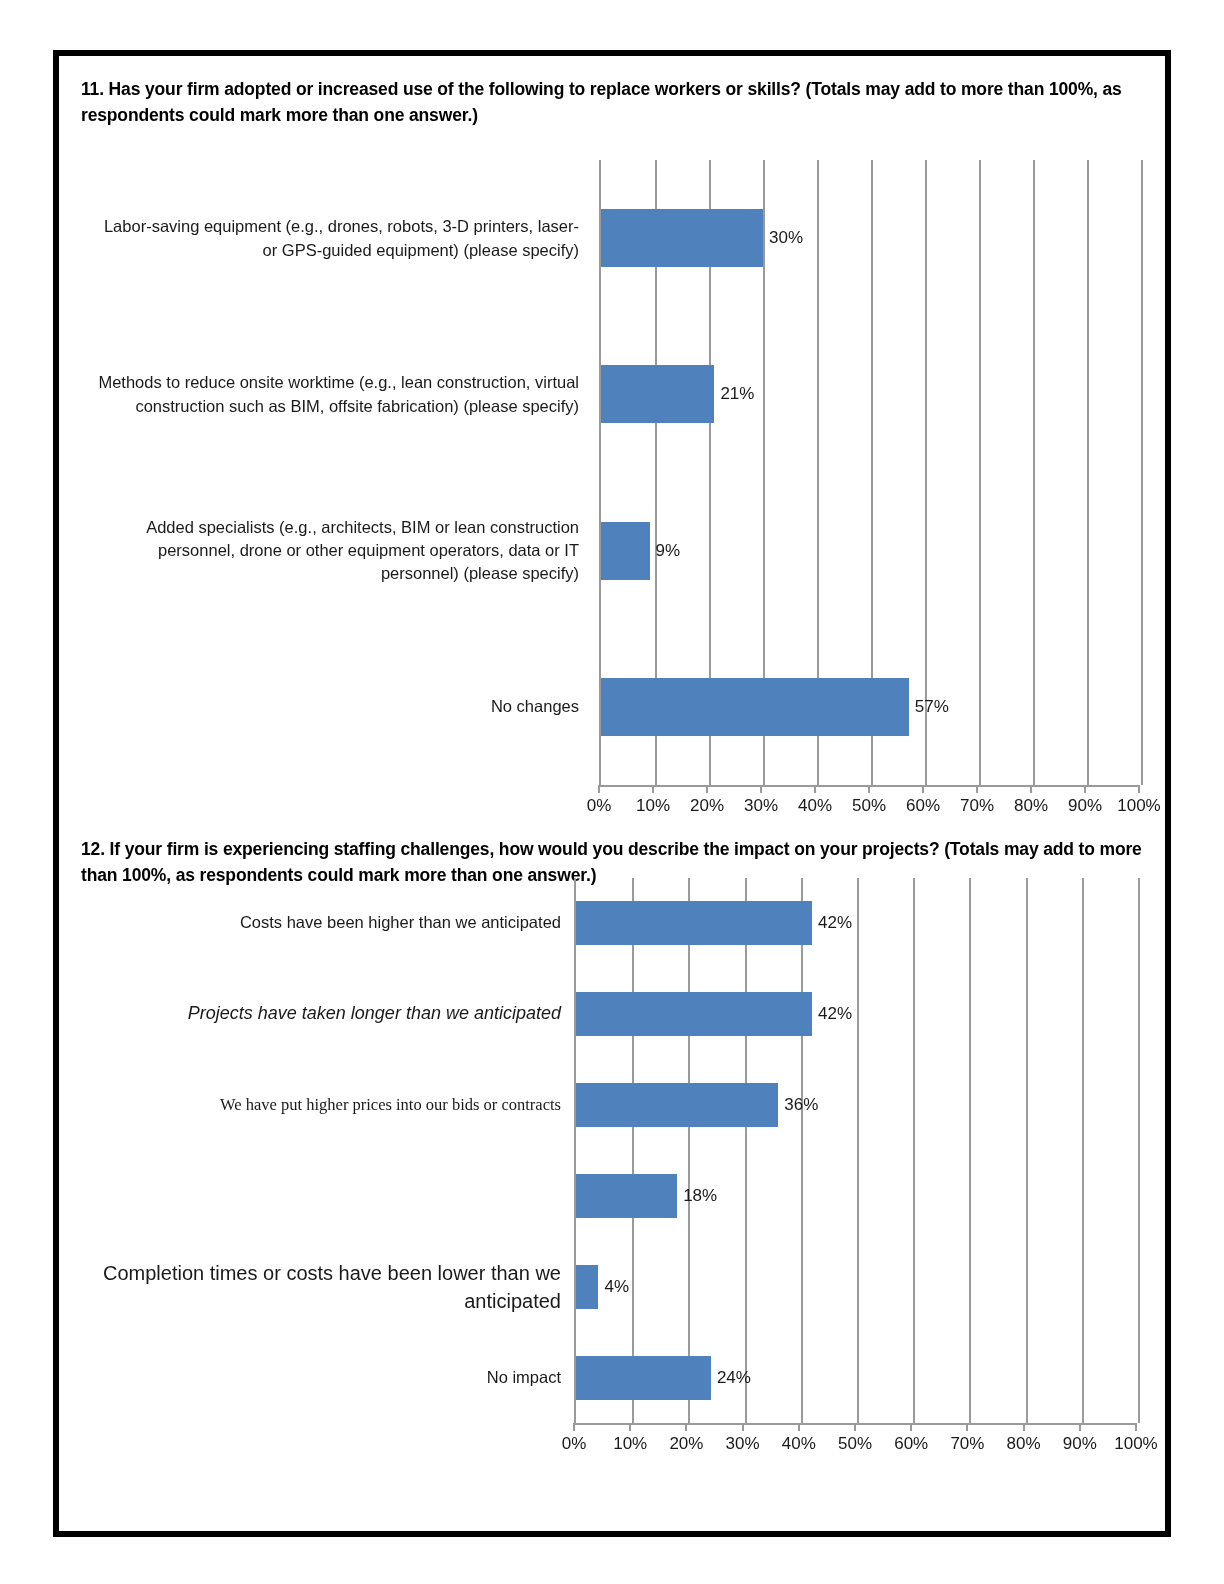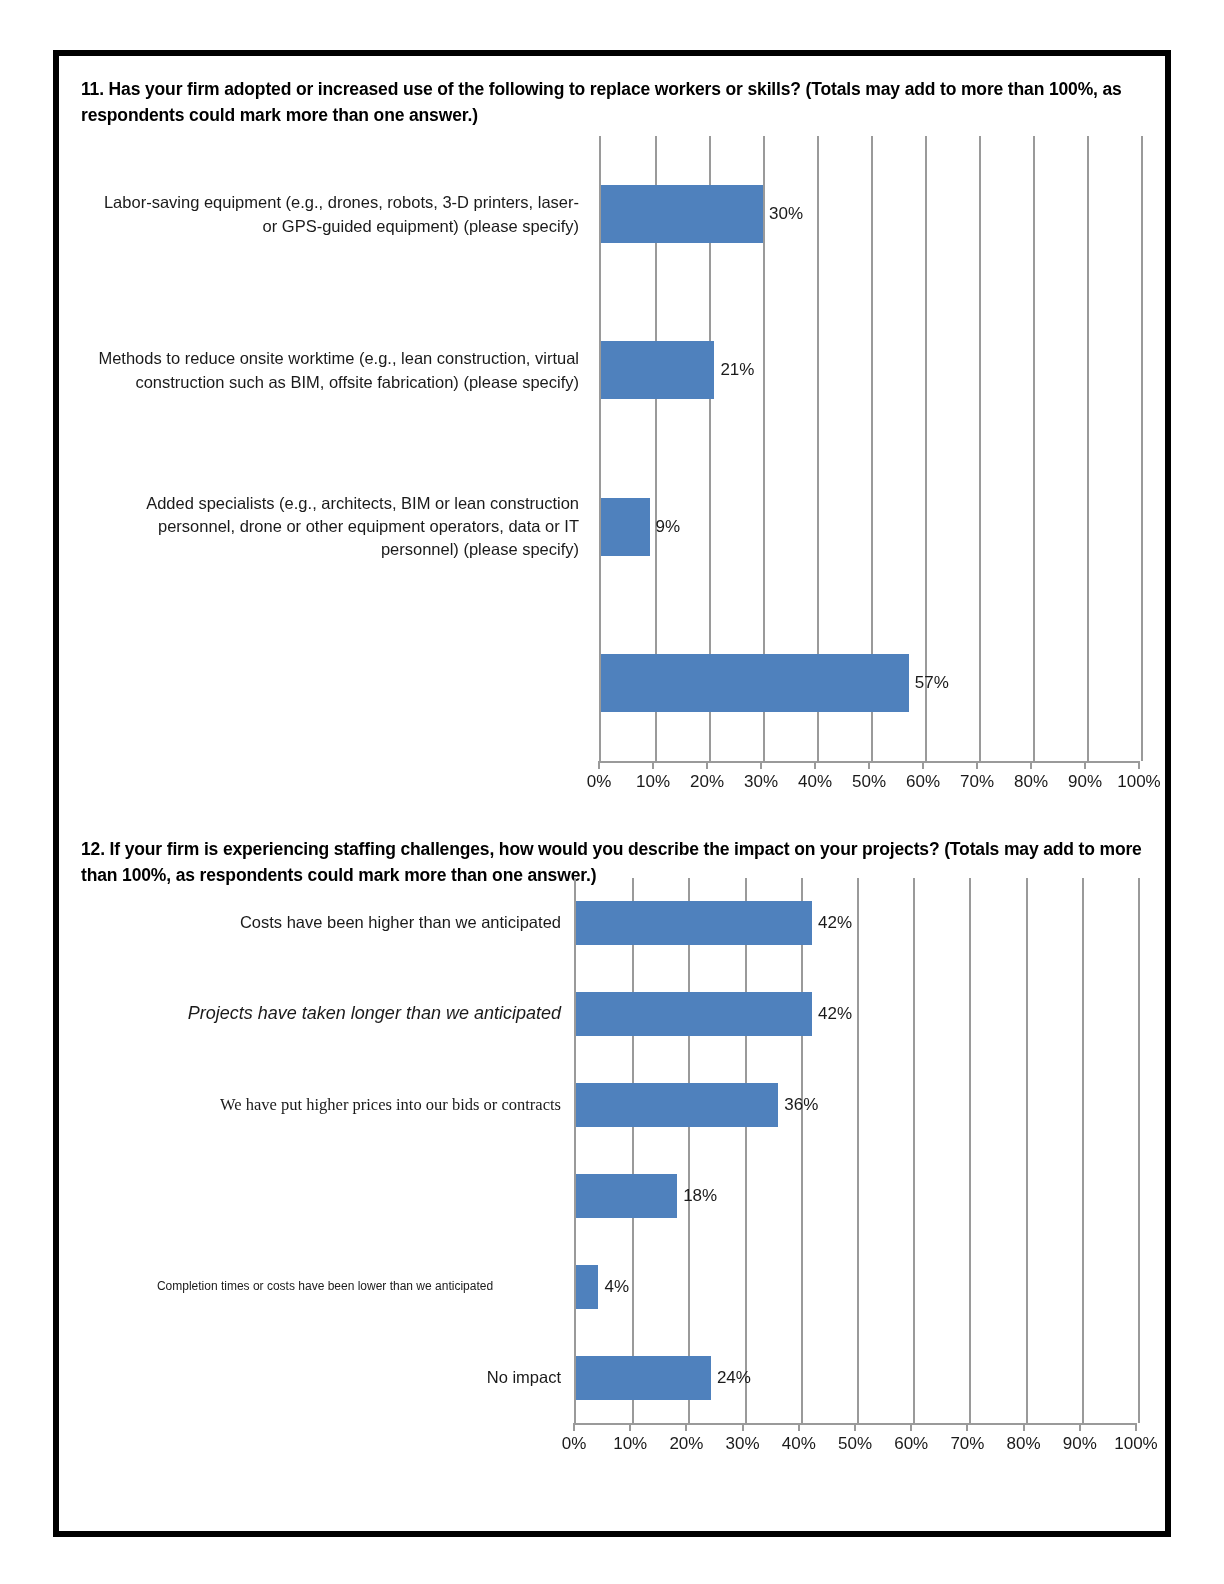--- a/index.html
+++ b/index.html
@@ -40,21 +40,21 @@
     letter-spacing: -0.15px;
     color: #000000;
   }
   #q11 { left: 22px; top: 20px; width: 1062px; }
   #q12 { left: 22px; top: 780px; width: 1066px; }
 
   
   .chart {
     position: absolute;
   }
-  #chart11 { left: 0px;  top: 80px;  width: 1106px; height: 650px; }
+  #chart11 { left: 0px;  top: 104px;  width: 1106px; height: 650px; }
   #chart12 { left: 0px;  top: 822px; width: 1188px; height: 600px; }
 
   .cat-labels {
     position: absolute;
     top: 0;
     height: 100%;
   }
   .cat-label {
     position: absolute;
     right: 0;
@@ -125,20 +125,21 @@
 <div class="page-frame">
   <div class="inner">
 
     <div class="question" id="q11">11. Has your firm adopted or increased use of the following to replace workers or skills? (Totals may add to more than 100%, as respondents could mark more than one answer.)</div>
 
     <div class="chart" id="chart11">
         <div class="cat-labels" style="left: 30px; width: 490px;">
           <div class="cat-label" style="top: 78.125px; width: 490px; font-size: 16.5px;">Labor-saving equipment (e.g., drones, robots, 3-D printers, laser- or GPS-guided equipment) (please specify)</div>
           <div class="cat-label" style="top: 390.625px; width: 490px; font-size: 16.5px;">Added specialists (e.g., architects, BIM or lean construction personnel, drone or other equipment operators, data or IT personnel) (please specify)</div>
           <div class="cat-label" style="top: 234.375px; width: 490px; font-size: 16.5px;">Methods to reduce onsite worktime (e.g., lean construction, virtual construction such as BIM, offsite fabrication) (please specify)</div>
+          <div class="cat-label" style="top: 546.875px; width: 490px; font-size: 16.5px;">No changes</div>
         </div>
         <div class="plot" style="left: 540px; width: 540px; height: 625px;">
           <div class="gridline" style="left: 54px;"></div>
           <div class="gridline" style="left: 108px;"></div>
           <div class="gridline" style="left: 162px;"></div>
           <div class="gridline" style="left: 216px;"></div>
           <div class="gridline" style="left: 270px;"></div>
           <div class="gridline" style="left: 324px;"></div>
           <div class="gridline" style="left: 378px;"></div>
           <div class="gridline" style="left: 432px;"></div>
@@ -179,21 +180,21 @@
         </div>
       </div>
 
     <div class="question" id="q12">12. If your firm is experiencing staffing challenges, how would you describe the impact on your projects? (Totals may add to more than 100%, as respondents could mark more than one answer.)</div>
 
     <div class="chart" id="chart12">
         <div class="cat-labels" style="left: 30px; width: 472px;">
           <div class="cat-label" style="top: 45.4167px; width: 472px; font-size: 16.5px;">Costs have been higher than we anticipated</div>
           <div class="cat-label" style="top: 136.25px; width: 472px; font-size: 18px; font-style: italic;">Projects have taken longer than we anticipated</div>
           <div class="cat-label" style="top: 227.083px; width: 472px; font-size: 16.5px; font-family: Liberation Serif, serif;">We have put higher prices into our bids or contracts</div>
-          <div class="cat-label" style="top: 408.75px; width: 472px; font-size: 12px; text-align: center;">Completion times or costs have been lower than we anticipated</div>
+          <div class="cat-label" style="top: 408.75px; width: 472px; font-size: 20px;">Completion times or costs have been lower than we anticipated</div>
           <div class="cat-label" style="top: 499.583px; width: 472px; font-size: 16.5px;">No impact</div>
         </div>
         <div class="plot" style="left: 515px; width: 562px; height: 545px;">
           <div class="gridline" style="left: 56.2px;"></div>
           <div class="gridline" style="left: 112.4px;"></div>
           <div class="gridline" style="left: 168.6px;"></div>
           <div class="gridline" style="left: 224.8px;"></div>
           <div class="gridline" style="left: 281px;"></div>
           <div class="gridline" style="left: 337.2px;"></div>
           <div class="gridline" style="left: 393.4px;"></div>

